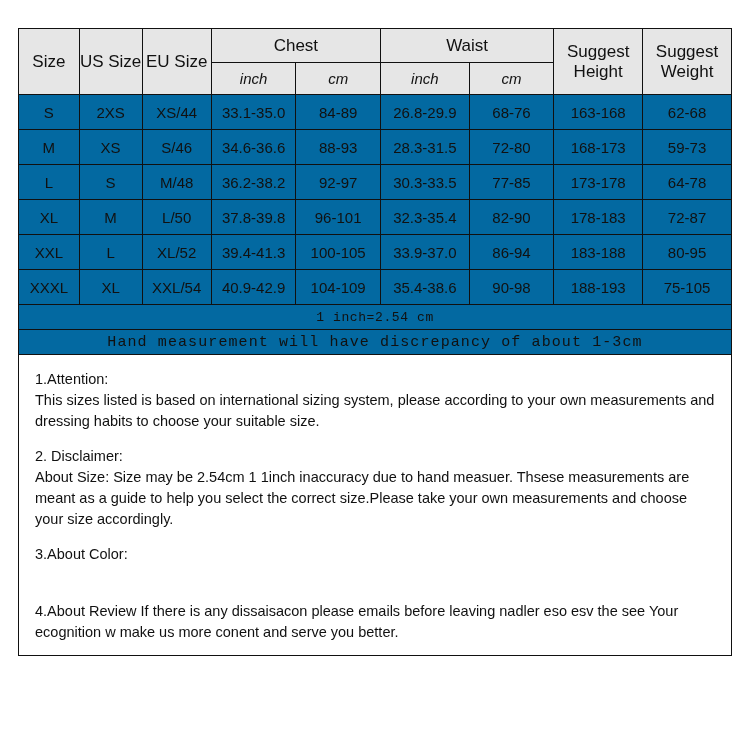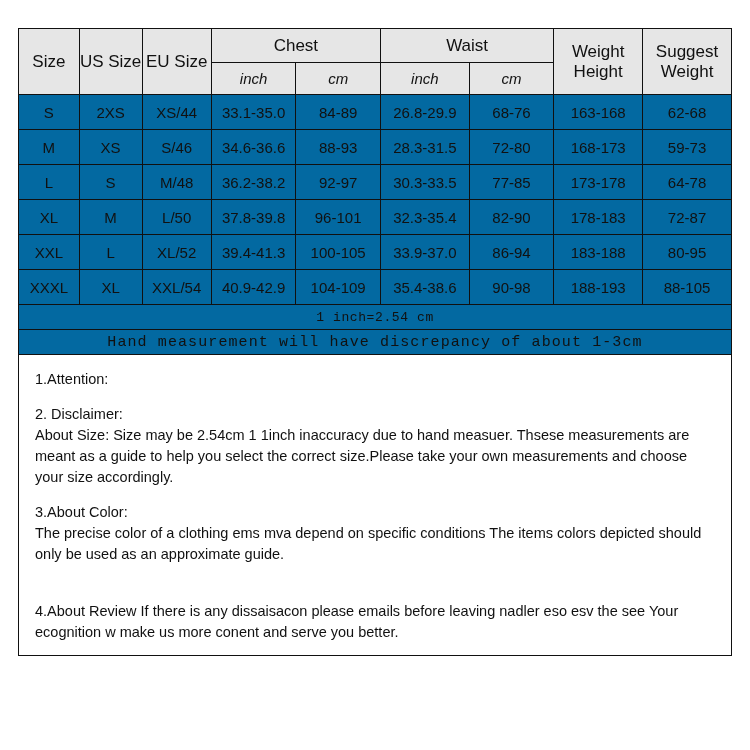--- a/index.html
+++ b/index.html
@@ -113,21 +113,21 @@
       <col class="col-h">
         <col class="col-w">
     </colgroup>
     <tbody>
       <tr>
         <td class="hdr-tall" rowspan="2">Size</td>
         <td class="hdr-tall" rowspan="2">US Size</td>
         <td class="hdr-tall" rowspan="2">EU Size</td>
         <td class="hdr" colspan="2">Chest</td>
         <td class="hdr" colspan="2">Waist</td>
-        <td class="hdr-tall" rowspan="2">Weight Height</td>
+        <td class="hdr-tall" rowspan="2">Suggest Height</td>
         <td class="hdr-tall" rowspan="2">Suggest Weight</td>
       </tr>
       <tr>
         <td class="sub">inch</td>
         <td class="sub">cm</td>
         <td class="sub">inch</td>
         <td class="sub">cm</td>
       </tr>
 
       <tr>
@@ -187,42 +187,42 @@
       </tr>
       <tr>
         <td class="body-cell">XXXL</td>
         <td class="body-cell">XL</td>
         <td class="body-cell">XXL/54</td>
         <td class="body-cell">40.9-42.9</td>
         <td class="body-cell">104-109</td>
         <td class="body-cell">35.4-38.6</td>
         <td class="body-cell">90-98</td>
         <td class="body-cell">188-193</td>
-        <td class="body-cell">88-105</td>
+        <td class="body-cell">75-105</td>
       </tr>
 
       <tr class="note-row">
         <td colspan="9">1 inch=2.54 cm</td>
       </tr>
       <tr class="note-row2">
         <td colspan="9">Hand measurement will have discrepancy of about 1-3cm</td>
       </tr>
     </tbody>
   </table>
 
   <div class="text-block">
     <p>
       <span>1.Attention:</span><br>
+      <span>This sizes listed is based on international sizing system, please according to your own measurements and dressing   habits to choose your suitable size.</span>
     </p>
     <p>
       <span>2. Disclaimer:</span><br>
       <span>About Size: Size may be 2.54cm 1 1inch inaccuracy due to hand measuer. Thsese measurements are meant as a   guide to help you select the correct size.Please take your own measurements and choose your size accordingly.</span>
     </p>
     <p>
       <span>3.About Color:</span><br>
-      <span>The precise color of a clothing ems mva depend on specific conditions The items colors depicted should only be   used as an approximate guide.</span>
     </p>
     <p>
       <span>4.About Review If there is any dissaisacon please emails before leaving nadler eso esv the see Your ecognition w   make us more conent and serve you better.</span>
     </p>
   </div>
 
 </div>
 
 </body></html>

